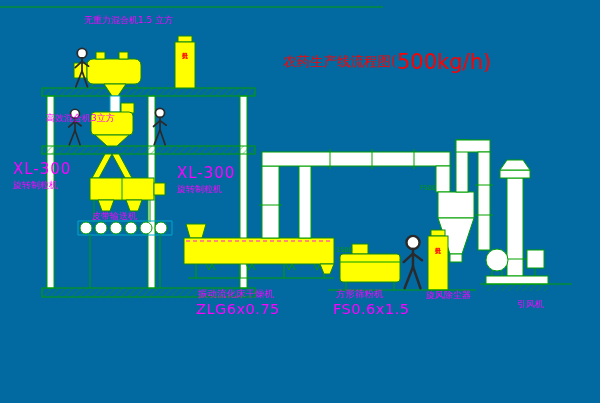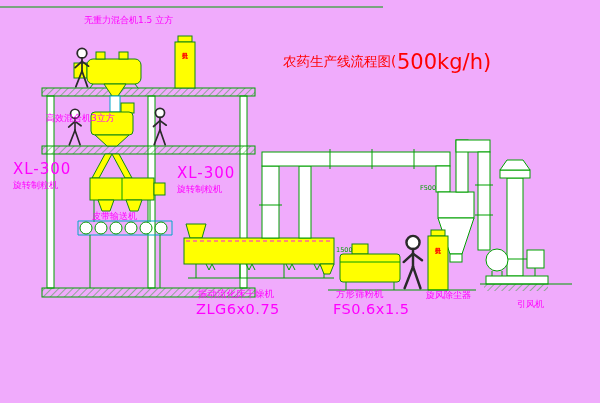--- a/index.html
+++ b/index.html
@@ -1,16 +1,16 @@
 <!DOCTYPE html>
 <html><head>
 <meta charset="utf-8">
 <style>
   html,body{margin:0;padding:0;background:#ffffff;}
-  .stage{position:relative;width:600px;height:403px;background:#f0abfc;overflow:hidden;
+  .stage{position:relative;width:600px;height:403px;background:#0369a1;overflow:hidden;
          font-family:"DejaVu Sans",sans-serif;}
   svg{display:block;}
   
   .g  {stroke:#00a000;fill:none;stroke-width:1;}
   .gf {stroke:#00a000;fill:#ffffff;stroke-width:1;}
   .y  {stroke:#118811;fill:#ffff00;stroke-width:1;}
   .c  {stroke:#00a8c8;fill:none;stroke-width:1;}
   .cf {stroke:#00a8c8;fill:#ffffff;stroke-width:1;}
   .p  {stroke:#2a2a2a;fill:none;stroke-width:1.3;stroke-linecap:round;}
   .ph {stroke:#2a2a2a;fill:#ffffff;stroke-width:1.3;}

